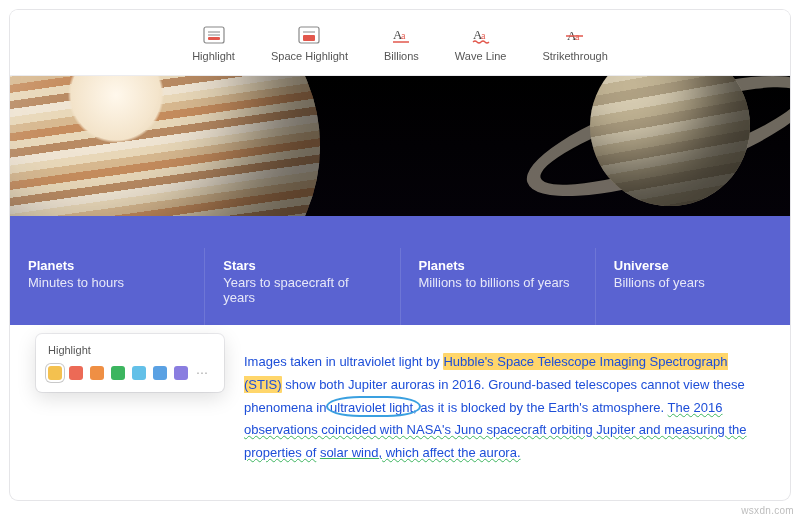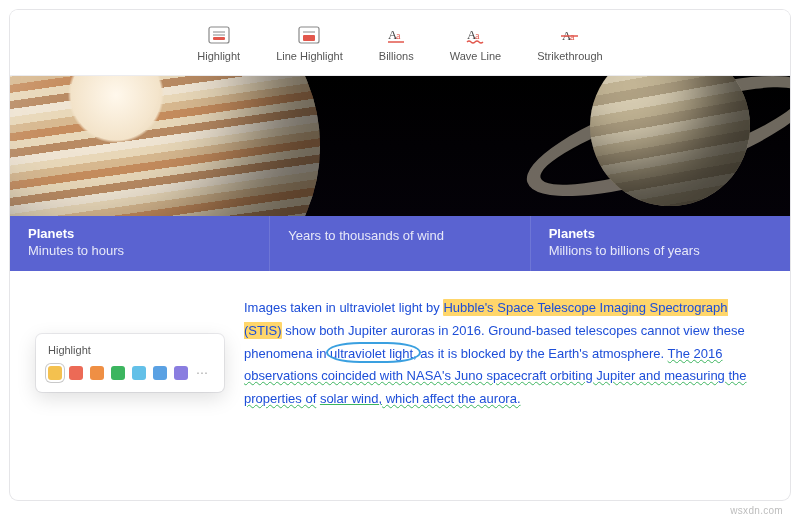--- a/index.html
+++ b/index.html
@@ -102,22 +102,23 @@
       transform: rotate(-18deg);
       box-shadow: 0 0 0 2px rgba(0,0,0,.4) inset;
     }
     .band {
       display: flex;
       background: #5a63d1;
       color: #fff;
     }
     .band .cell {
       flex: 1;
-      padding: 10px 18px 13px;
+      padding: 10px 18px 20px;
       border-right: 1px solid rgba(255,255,255,.12);
+      margin-top: 32px;
     }
     .band .cell:last-child { border-right: none; }
     .band .t { font-weight: 700; font-size: 13px; }
     .band .s { font-size: 13px; opacity: .85; margin-top: 2px; }
     .content {
       padding: 26px 40px 20px 234px;
       font-size: 13px;
       line-height: 1.75;
       color: #1d4ed8;
       position: relative;
@@ -157,21 +158,21 @@
       font-size: 11px;
       color: #555;
       margin-bottom: 10px;
     }
     .swatches { display: flex; gap: 7px; align-items: center; }
     .sw { width: 14px; height: 14px; border-radius: 3px; cursor: pointer; }
     .sw.sel { box-shadow: 0 0 0 2px #fff, 0 0 0 3px #c9c9c9; }
     .more { width: 14px; height: 14px; display: flex; align-items: center; justify-content: center; color: #aaa; font-size: 12px; cursor: pointer; }
     .watermark {
       position: absolute;
-      right: 17px;
+      right: 6px;
       bottom: 4px;
       font-size: 10px;
       color: #bdbdbd;
       letter-spacing: .3px;
       font-family: Arial, sans-serif;
     }
   </style>
 </head>
 <body>
 
@@ -190,21 +191,21 @@
       <span>Highlight</span>
     </div>
     <div class="tool">
       <span class="ico">
         <svg width="22" height="20" viewBox="0 0 22 20">
             <rect x="1" y="2" width="20" height="16" rx="2" fill="none" stroke="#888" stroke-width="1.2"></rect>
             <line x1="5" y1="7" x2="17" y2="7" stroke="#888"></line>
             <rect x="5" y="10" width="12" height="6" fill="#e2574c" rx="1"></rect>
           </svg>
       </span>
-      <span>Line Highlight</span>
+      <span>Space Highlight</span>
     </div>
     <div class="tool">
       <span class="ico">
         <svg width="22" height="20" viewBox="0 0 22 20">
             <text x="3" y="14" font-size="13" font-family="serif" fill="#444">A</text>
             <text x="11" y="14" font-size="10" font-family="serif" fill="#e2574c">a</text>
             <line x1="3" y1="17" x2="19" y2="17" stroke="#e2574c" stroke-width="1.4"></line>
           </svg>
       </span>
       <span>Billions</span>
@@ -239,25 +240,30 @@
 
     </div>
   </div>
 
   <div class="band">
     <div class="cell">
       <div class="t">Planets</div>
       <div class="s">Minutes to hours</div>
     </div>
     <div class="cell">
-      <div class="s">Years to thousands of wind</div>
+      <div class="t">Stars</div>
+      <div class="s">Years to spacecraft of years</div>
     </div>
     <div class="cell">
       <div class="t">Planets</div>
       <div class="s">Millions to billions of years</div>
+    </div>
+    <div class="cell">
+      <div class="t">Universe</div>
+      <div class="s">Billions of years</div>
     </div>
   </div>
 
   <div class="content">
     <span>Images taken in ultraviolet light by </span><span class="hl">Hubble's Space Telescope Imaging Spectrograph (STIS)</span><span> show both Jupiter auroras in 2016. Ground-based telescopes cannot view these phenomena in </span><span class="circled">ultraviolet light,</span><span> as it is blocked by  the Earth's atmosphere. </span><span class="wavy1">The 2016 observations coincided with NASA's Juno  spacecraft orbiting Jupiter and measuring the properties of</span><span> </span><span class="ul1">solar wind,</span><span class="wavy2"> which affect the aurora.</span>
   </div>
 
   <div class="palette">
     <div class="pt">Highlight</div>
     <div class="swatches">

